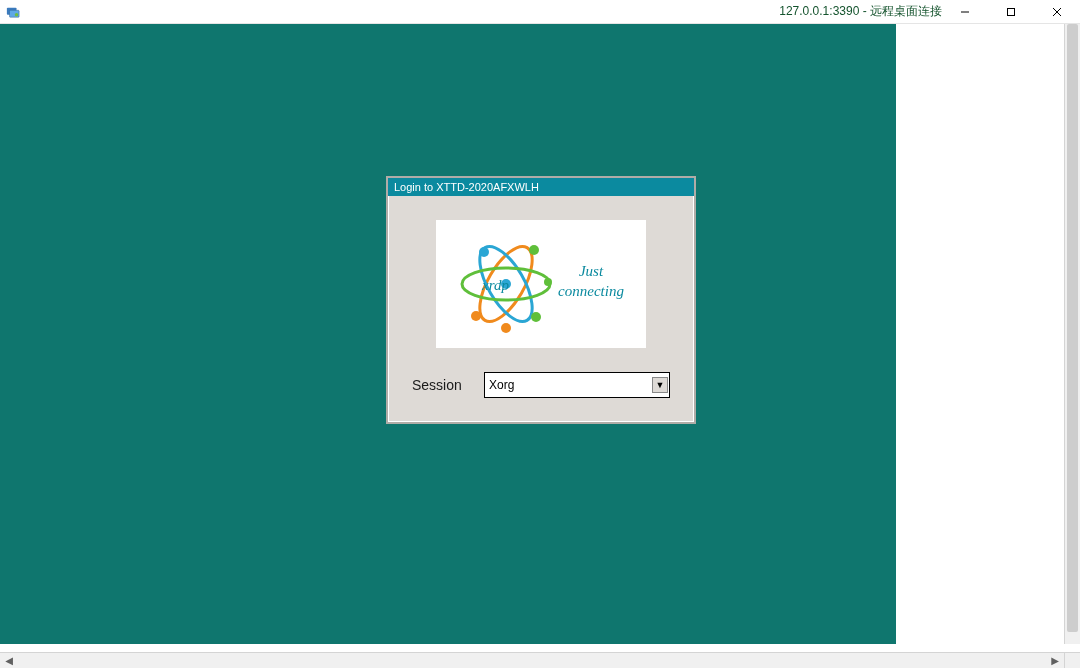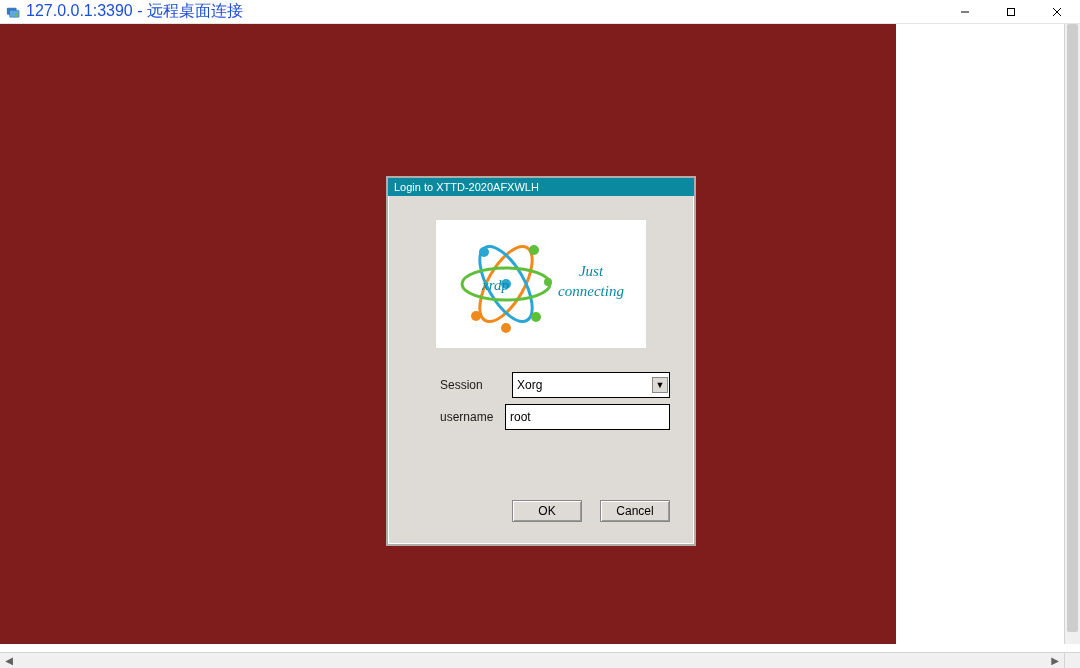--- a/index.html
+++ b/index.html
@@ -19,41 +19,42 @@
       align-items: center;
       padding-left: 6px;
       border-bottom: 1px solid #e5e5e5;
     }
     .win-icon {
       width: 14px; height: 14px;
       margin-right: 6px;
       display: inline-flex;
     }
     .win-title {
-      font-size: 16px;
-      color: #1d4ed8;
+      font-size: 12px;
+      color: #14532d;
       flex: 1;
+      text-align: right;
     }
     .win-controls {
       display: flex;
       align-items: center;
     }
     .win-btn {
       width: 46px;
       height: 24px;
       display: flex;
       align-items: center;
       justify-content: center;
       font-size: 13px;
       cursor: pointer;
     }
     .rdp-viewport {
       width: 896px;
       height: 620px;
-      background: #7f1d1d;
+      background: #0f766e;
       position: relative;
       overflow: hidden;
     }
     
     .vscroll {
       position: absolute;
       top: 24px; right: 0;
       width: 16px;
       height: 620px;
       background: #f0f0f0;
@@ -122,23 +123,22 @@
       justify-content:center;
     }
     .logo-panel svg { width: 210px; height: 128px; }
     .form-row {
       display: flex;
       align-items: center;
       margin-bottom: 6px;
     }
     .form-label {
       width: 72px;
-      font-size: 12px;
+      font-size: 14px;
       color: #1a1a1a;
-      margin-left: 28px;
     }
     .form-select, .form-input {
       flex: 1;
       height: 20px;
       border: 1px solid #000;
       background: #fff;
       font-size: 12px;
       padding: 12px 4px;
       font-family: inherit;
     }
@@ -236,30 +236,22 @@
       </div>
 
       <div class="form-row">
         <span class="form-label">Session</span>
         <div class="form-select">
           <span>Xorg</span>
           <span class="select-arrow">▼</span>
         </div>
       </div>
 
-      <div class="form-row">
-        <span class="form-label">username</span>
-        <input class="form-input" type="text" value="root" style="">
-      </div>
-
-
-      <div class="button-row">
-        <div class="dlg-btn">OK</div>
-        <div class="dlg-btn">Cancel</div>
-      </div>
+
+
 
     </div>
   </div>
 
 </div>
 
 <div class="vscroll">
   <div class="vthumb"></div>
 </div>
 <div class="hscroll">

